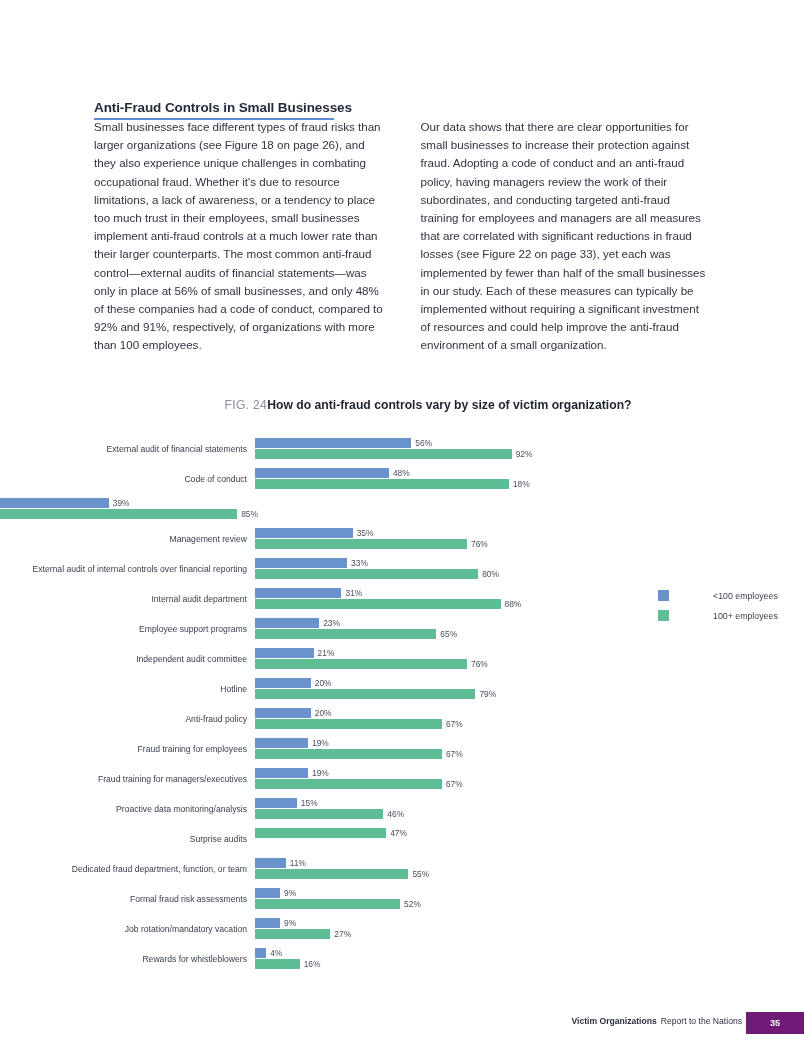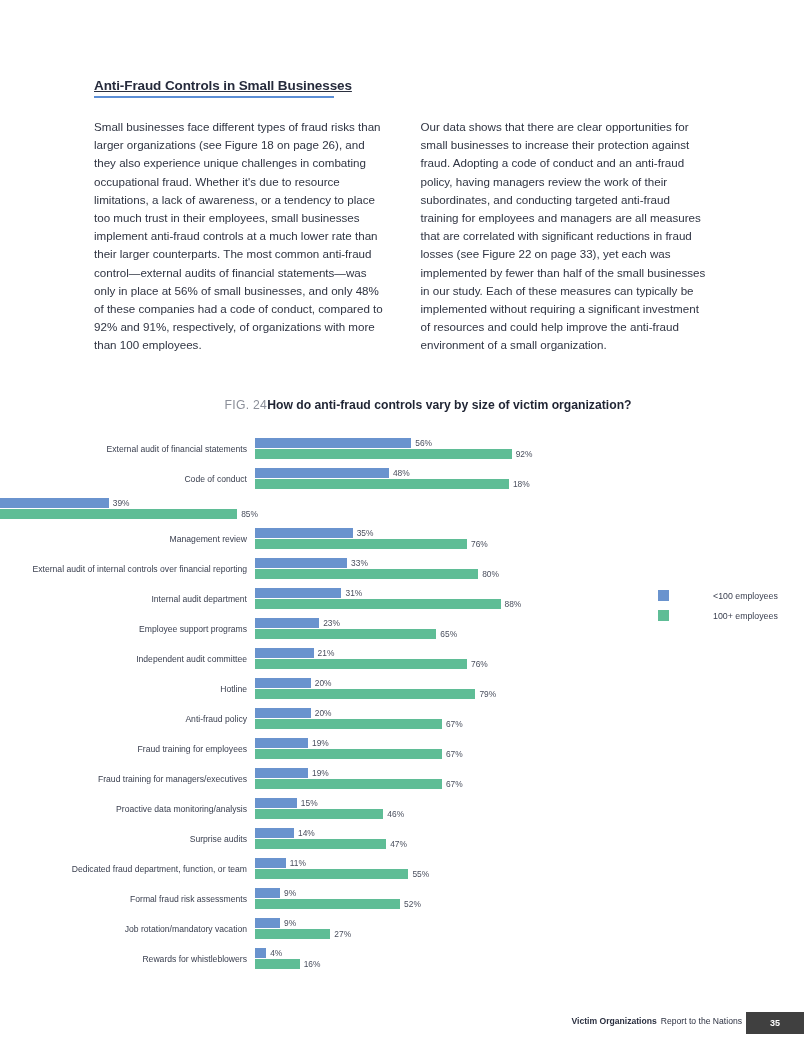--- a/index.html
+++ b/index.html
@@ -13,23 +13,22 @@
     position: relative;
     font-family: "Liberation Sans", sans-serif;
     color: #2b3040;
     overflow: hidden;
   }
 
   
   #article-heading {
     position: absolute;
     left: 94px;
-    top: 78px;
+    top: 100px;
     width: 300px;
-    text-decoration: underline;
   }
   #article-heading .heading-text {
     font-size: 13.5px;
     font-weight: bold;
     color: #262b3c;
     letter-spacing: -0.1px;
     white-space: nowrap;
   }
   #article-heading .heading-rule {
     margin-top: 3px;
@@ -182,21 +181,21 @@
   }
   #footer-text .rep {
     margin-left: 4px;
   }
   #page-badge {
     position: absolute;
     right: 0;
     top: 0;
     width: 58px;
     height: 22px;
-    background: #404040;
+    background: #701a75;
     color: #ffffff;
     font-size: 9px;
     font-weight: bold;
     display: flex;
     align-items: center;
     justify-content: center;
   }
 </style>
 </head>
 <body>
@@ -387,24 +386,20 @@
         <div class="bar-line">
           <div class="bar large" style="width: 128.34px; background: rgb(95, 189, 150);"></div>
           <span class="bar-value">46%</span>
         </div>
       </div>
     </div>
     <div class="chart-row">
       <div class="row-label">Surprise audits</div>
       <div class="bars">
         <div class="bar-line">
-          <div class="bar small" style="width: 39.06px; background: rgb(106, 147, 206);"></div>
-          <span class="bar-value">14%</span>
-        </div>
-        <div class="bar-line">
           <div class="bar large" style="width: 131.13px; background: rgb(95, 189, 150);"></div>
           <span class="bar-value">47%</span>
         </div>
       </div>
     </div>
     <div class="chart-row">
       <div class="row-label">Dedicated fraud department, function, or team</div>
       <div class="bars">
         <div class="bar-line">
           <div class="bar small" style="width: 30.69px; background: rgb(106, 147, 206);"></div>

